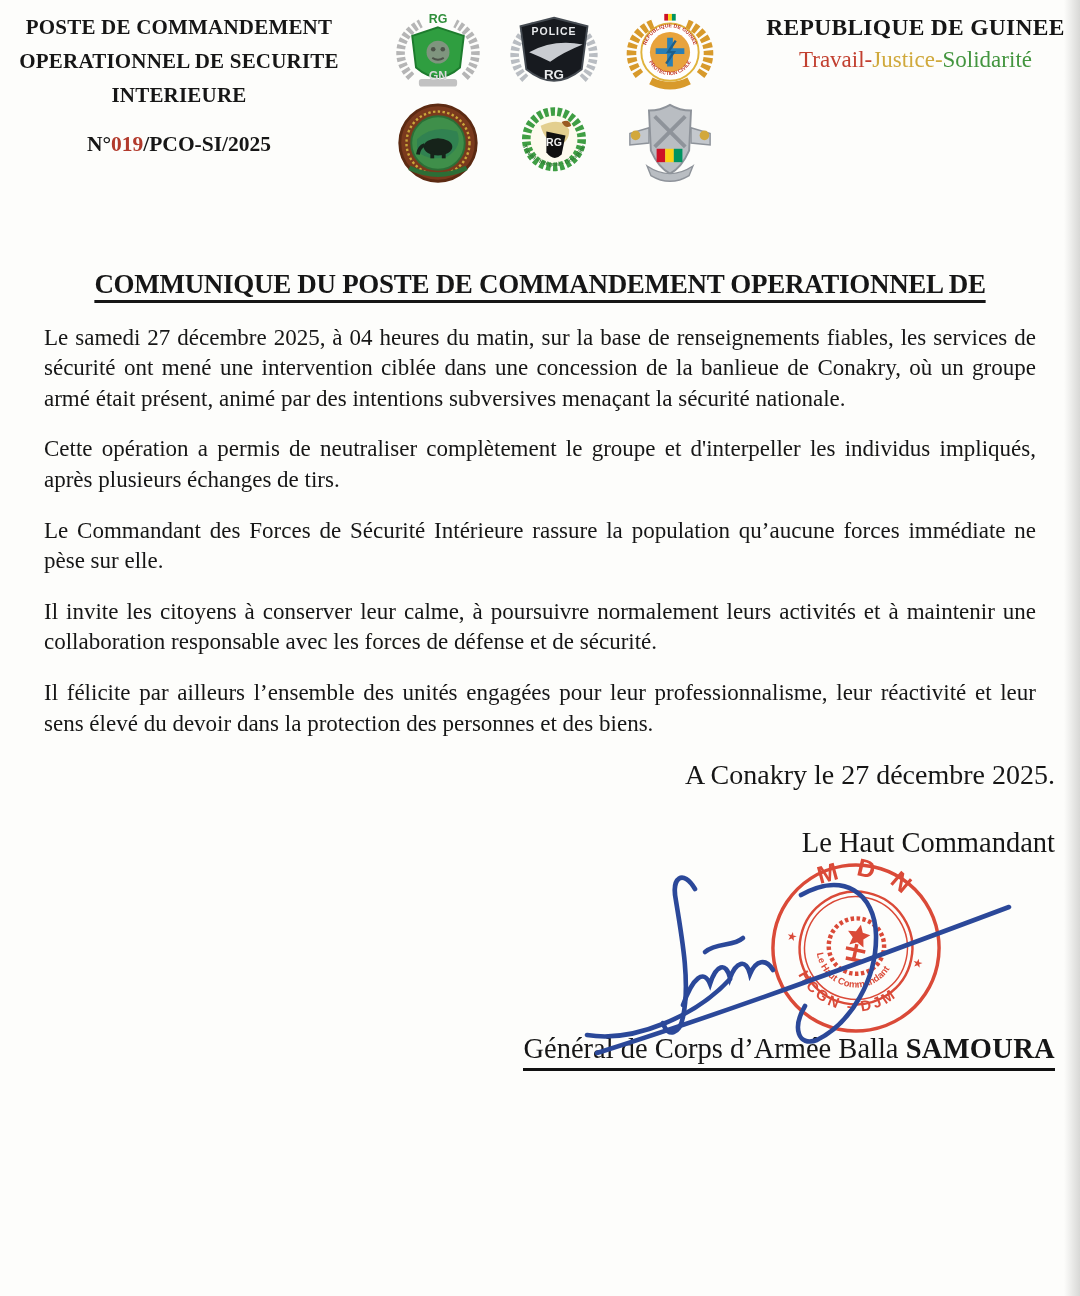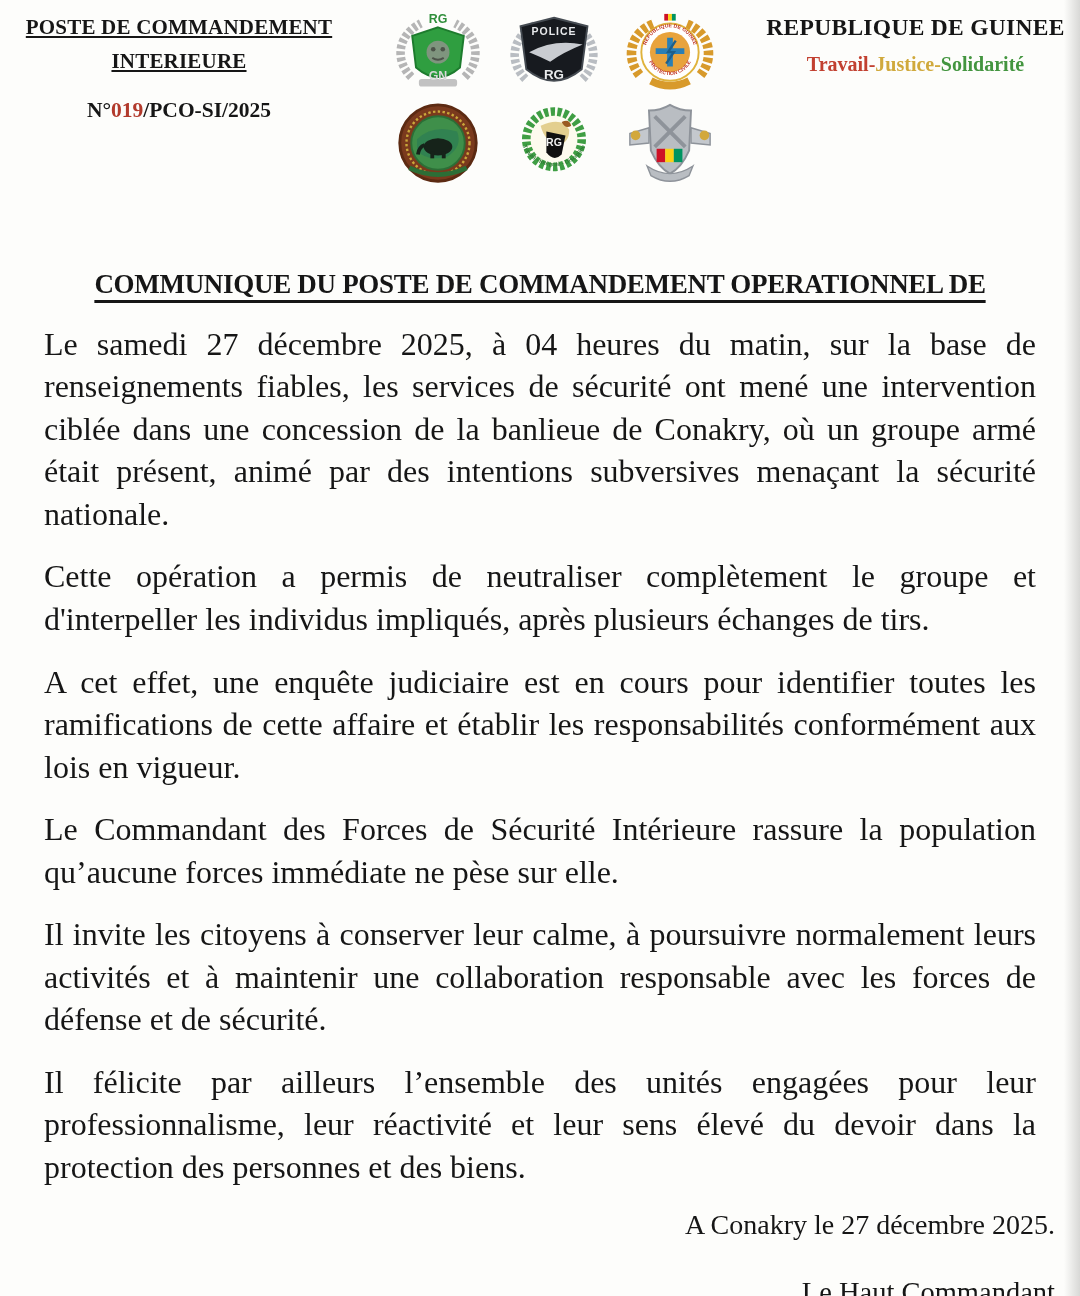--- a/index.html
+++ b/index.html
@@ -10,38 +10,38 @@
     margin:0 auto;
   }
   .page::after{
     content:"";position:absolute;top:0;right:0;width:16px;height:100%;
     background:linear-gradient(to right, rgba(0,0,0,0), rgba(120,120,118,.28));
     pointer-events:none;
   }
   
   .hdr{display:flex;align-items:flex-start;padding:10px 12px 0 14px;}
   .hdr-left{width:330px;text-align:center;}
-  .org{font-weight:bold;font-size:21px;line-height:1.62;letter-spacing:.2px;text-decoration:underline;}
+  .org{font-weight:bold;font-size:21px;line-height:1.62;letter-spacing:.2px;}
   .ref{margin-top:20px;font-weight:bold;font-size:21.5px;}
   .ref .num{color:#b23a2c;}
   .emblems{flex:1;display:flex;flex-direction:column;align-items:center;gap:3px;padding-top:2px;}
   .emblem-row{display:flex;gap:16px;align-items:center;justify-content:center;}
   .emblem{width:100px;height:86px;display:block;}
   .hdr-right{width:305px;text-align:center;padding-top:4px;}
   .country{font-weight:bold;font-size:23.5px;letter-spacing:.3px;white-space:nowrap;}
-  .motto{font-weight:bold;font-size:20px;margin-top:12px;}
+  .motto{font-weight:normal;font-size:23px;margin-top:6px;}
   .m-red{color:#c24030;}
   .m-yel{color:#d0a93c;}
   .m-grn{color:#43953f;}
   
   .doc-title{margin-top:76px;text-align:center;font-weight:bold;font-size:27px;line-height:1.62;letter-spacing:-.3px;}
   .doc-title span{display:inline-block;text-decoration:underline;text-decoration-thickness:3px;text-underline-offset:7px;}
   
   .body-text{padding:0 44px;margin-top:16px;}
-  .body-text p{font-size:32px;line-height:1.33;text-align:justify;margin:0 0 20px 0;}
+  .body-text p{font-size:23px;line-height:1.33;text-align:justify;margin:0 0 20px 0;}
   
   .closing{width:560px;margin:6px 25px 0 auto;text-align:right;}
   .dateline{font-size:28px;}
   .sig-title{font-size:28.5px;margin-top:36px;}
   .sig-area{position:relative;height:172px;margin-top:2px;}
   .stamp{position:absolute;left:272px;top:-2px;width:178px;height:178px;transform:rotate(12deg);opacity:.93;}
   .signature{position:absolute;left:70px;top:-4px;width:470px;height:200px;}
   .sig-name{font-size:28.5px;line-height:1.15;}
   .sig-name .nm{display:inline-block;border-bottom:3px solid #111;padding-bottom:2px;}
   .sig-name b{letter-spacing:.3px;}
@@ -49,20 +49,21 @@
 </head>
 <body>
 
 <div class="page">
 
   <div class="hdr">
 
     <div class="hdr-left">
       <div class="org">
         <div>POSTE DE COMMANDEMENT</div>
+        <div>OPERATIONNEL DE SECURITE</div>
         <div>INTERIEURE</div>
       </div>
       <div class="ref">
         <span>N°</span><span class="num">019</span><span>/PCO-SI/2025</span>
       </div>
     </div>
 
     <div class="emblems">
       <div class="emblem-row">
 
@@ -158,21 +159,20 @@
     </div>
   </div>
 
   <div class="doc-title">
     <span>COMMUNIQUE DU POSTE DE COMMANDEMENT OPERATIONNEL DE</span><br>
   </div>
 
   <div class="body-text">
     <p>Le samedi 27 décembre 2025, à 04 heures du matin, sur la base de renseignements fiables, les services de sécurité ont mené une intervention ciblée dans une concession de la banlieue de Conakry, où un groupe armé était présent, animé par des intentions subversives menaçant la sécurité nationale.</p>
     <p>Cette opération a permis de neutraliser complètement le groupe et d'interpeller les individus impliqués, après plusieurs échanges de tirs.</p>
-    <p>A cet effet, une enquête judiciaire est en cours pour identifier toutes les ramifications de cette affaire et établir les responsabilités conformément aux lois en vigueur.</p>
     <p>Le Commandant des Forces de Sécurité Intérieure rassure la population qu’aucune forces immédiate ne pèse sur elle.</p>
     <p>Il invite les citoyens à conserver leur calme, à poursuivre normalement leurs activités et à maintenir une collaboration responsable avec les forces de défense et de sécurité.</p>
     <p>Il félicite par ailleurs l’ensemble des unités engagées pour leur professionnalisme, leur réactivité et leur sens élevé du devoir dans la protection des personnes et des biens.</p>
   </div>
 
   <div class="closing">
     <div class="dateline">A Conakry le 27 décembre 2025.</div>
     <div class="sig-title">Le Haut Commandant</div>
 
     <div class="sig-area">

